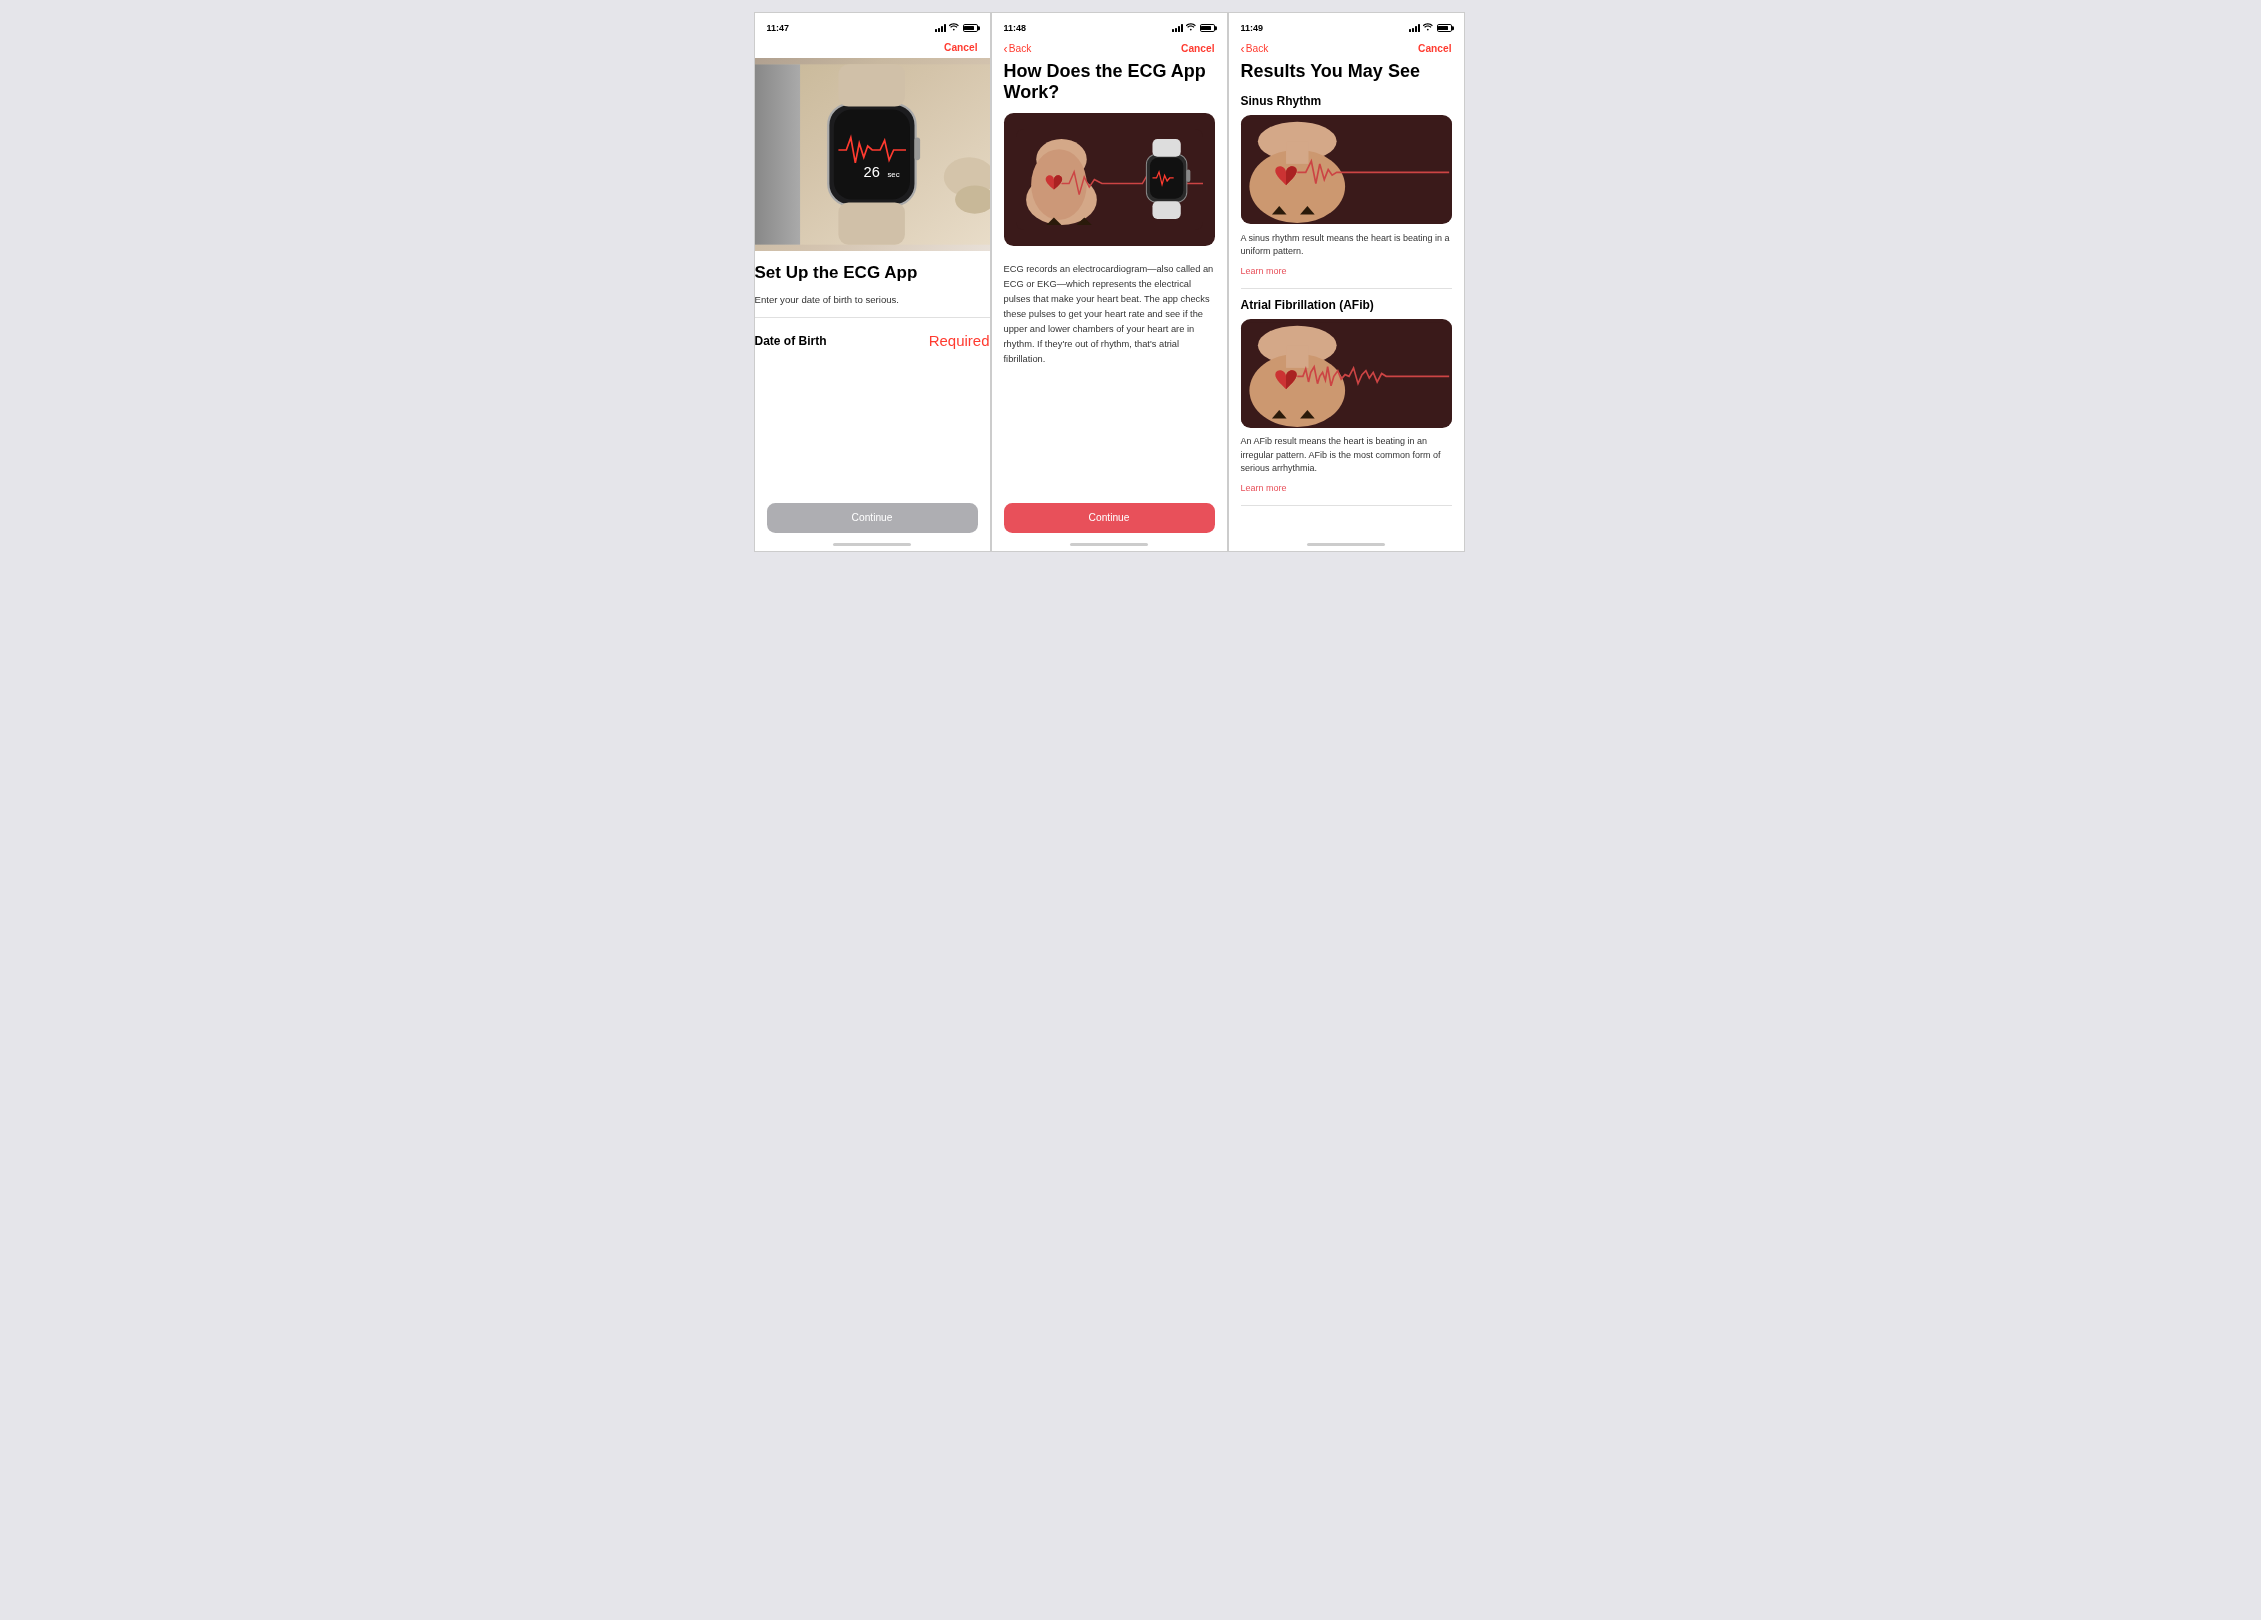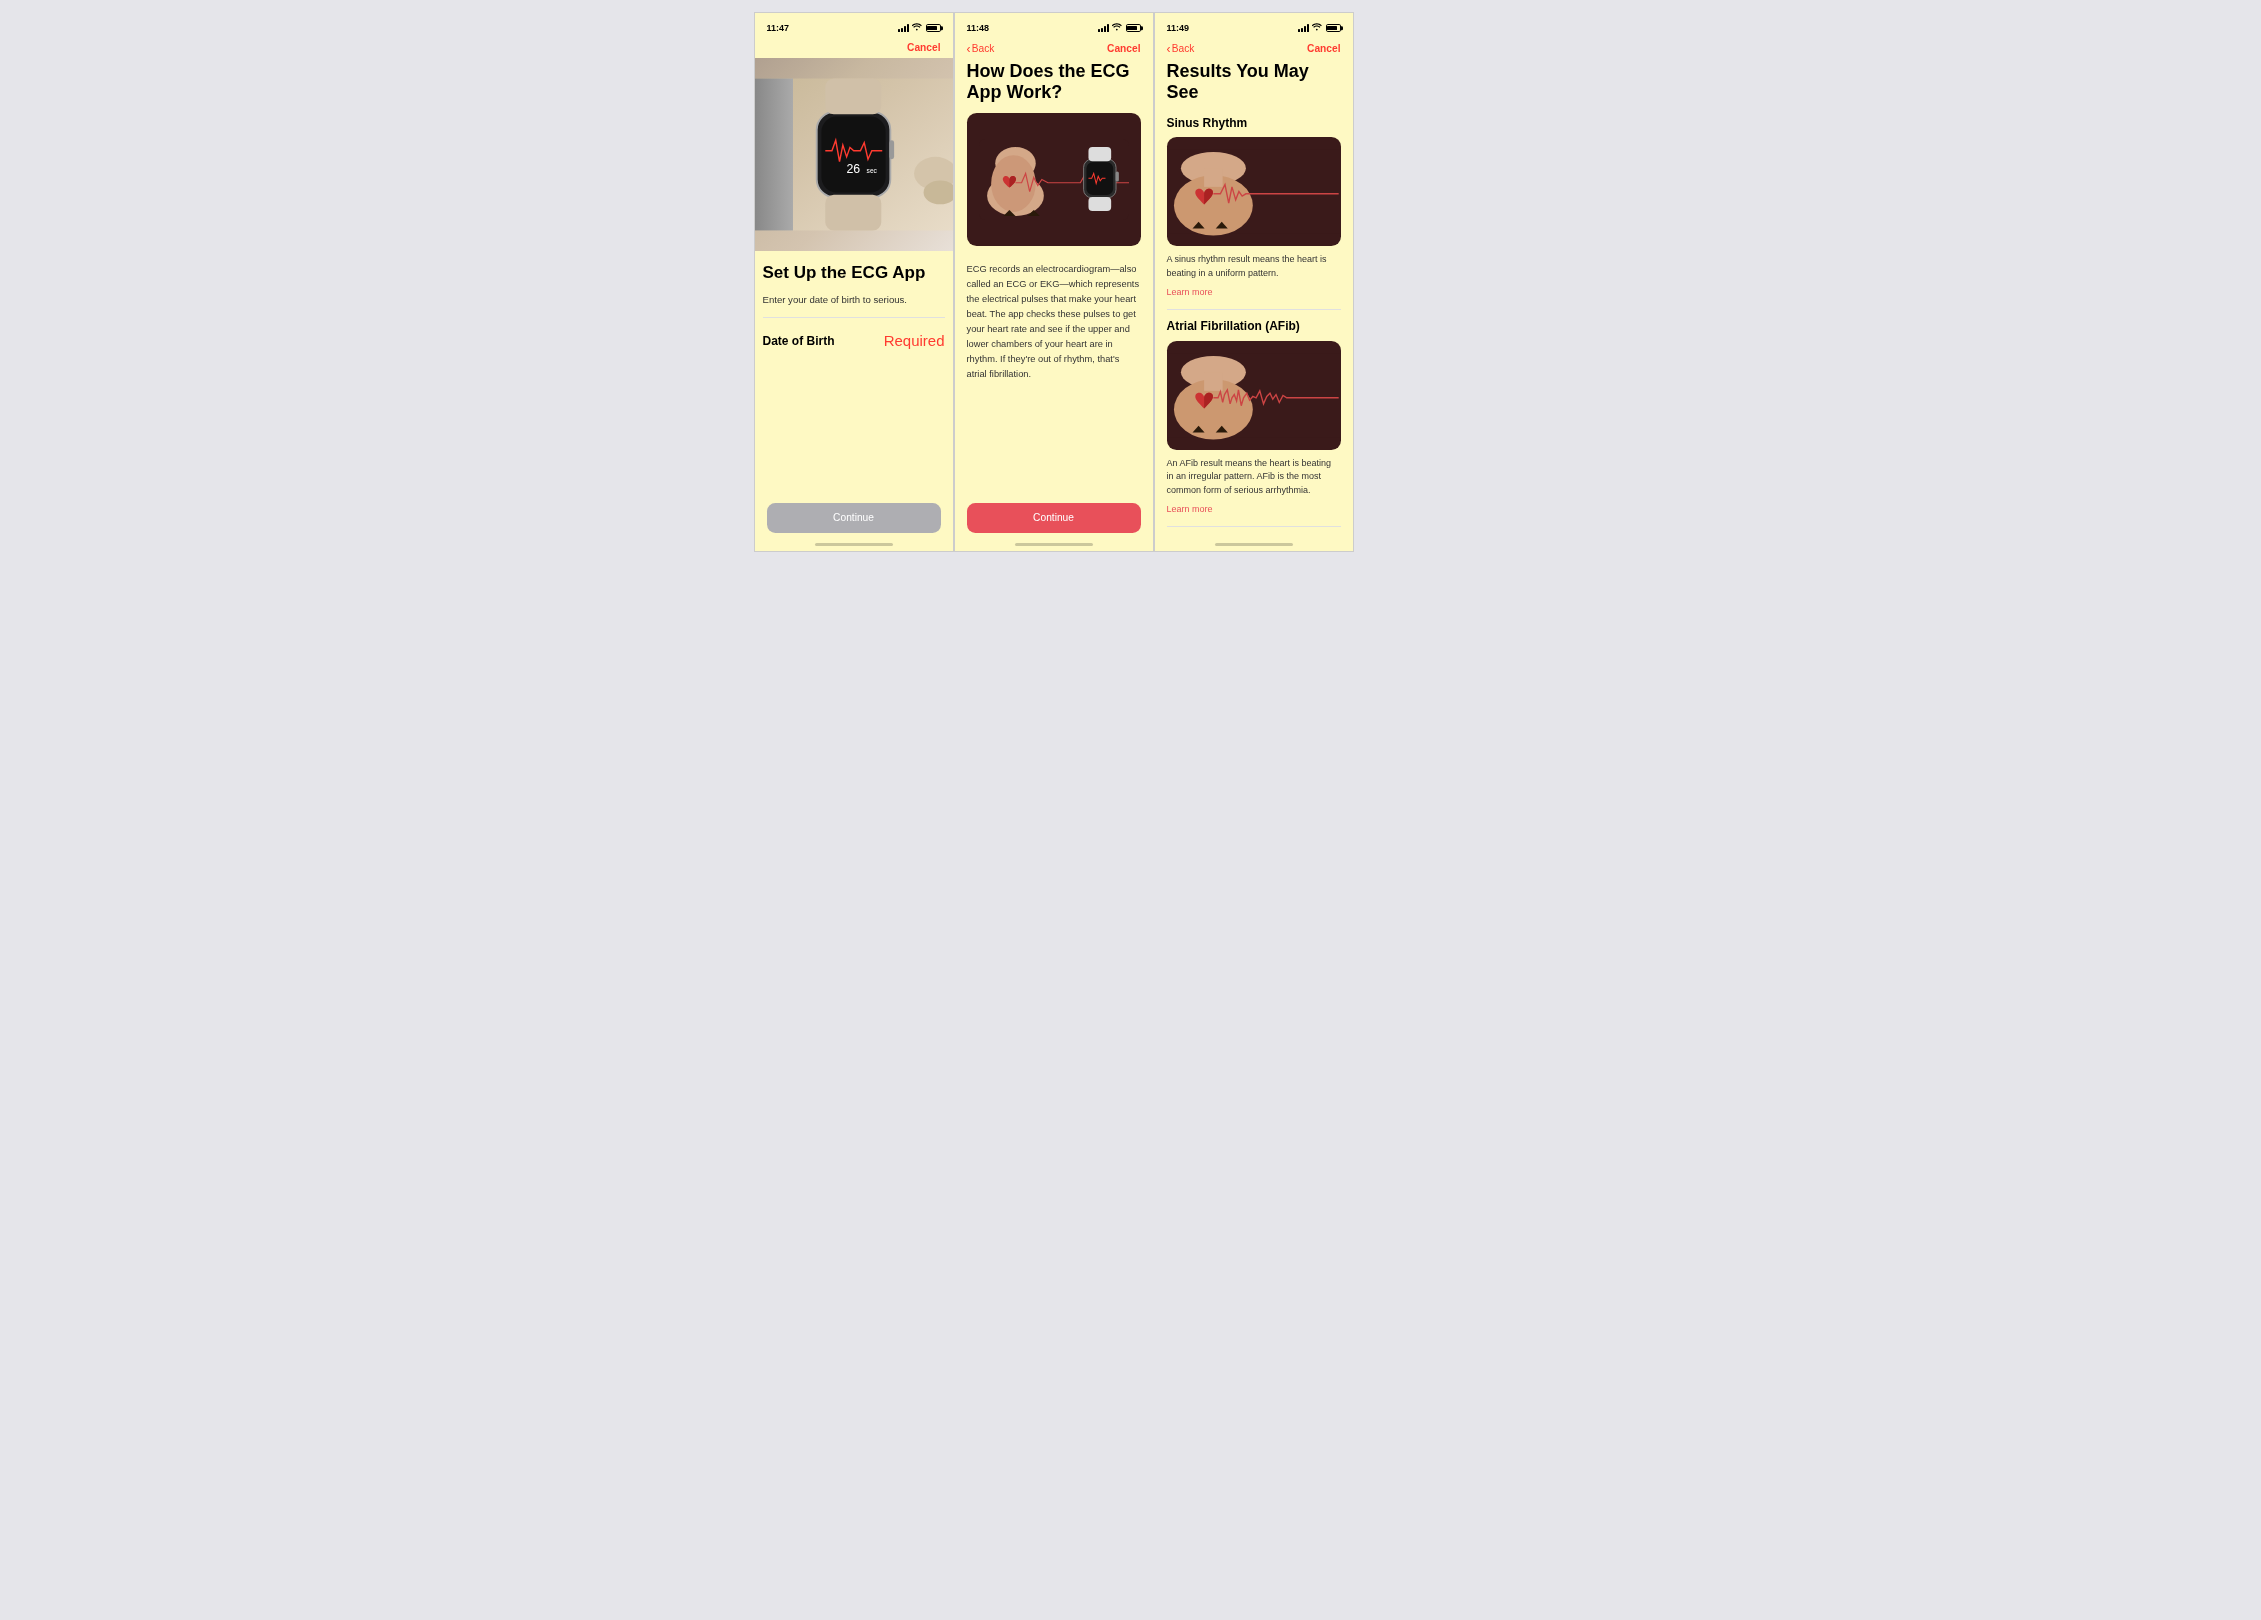--- a/index.html
+++ b/index.html
@@ -14,22 +14,22 @@
     }
 
     .screens-container {
       display: flex;
       gap: 0;
       width: 754px;
       max-width: 100%;
     }
 
     .screen {
-      background: #fef9c3;
-      width: 200px;
+      background: #ffffff;
+      width: 237px;
       min-height: 540px;
       position: relative;
       overflow: hidden;
       flex-shrink: 0;
       border: 0.6px solid #ccc;
     }
 
     
     .status-bar {
       display: flex;
@@ -137,21 +137,21 @@
       height: 193px;
       background: linear-gradient(135deg, #b0a090 0%, #c8b8a0 30%, #d4c4b0 60%, #e8e0d8 100%);
       position: relative;
       overflow: hidden;
       display: flex;
       justify-content: center;
     }
 
     
     .screen-content {
-      padding: 12px 8px;
+      padding: 12px 0;
     }
 
     .screen-title {
       font-size: 17px;
       font-weight: 700;
       color: #000;
       line-height: 1.2;
       margin-bottom: 9.6px;
     }
 

